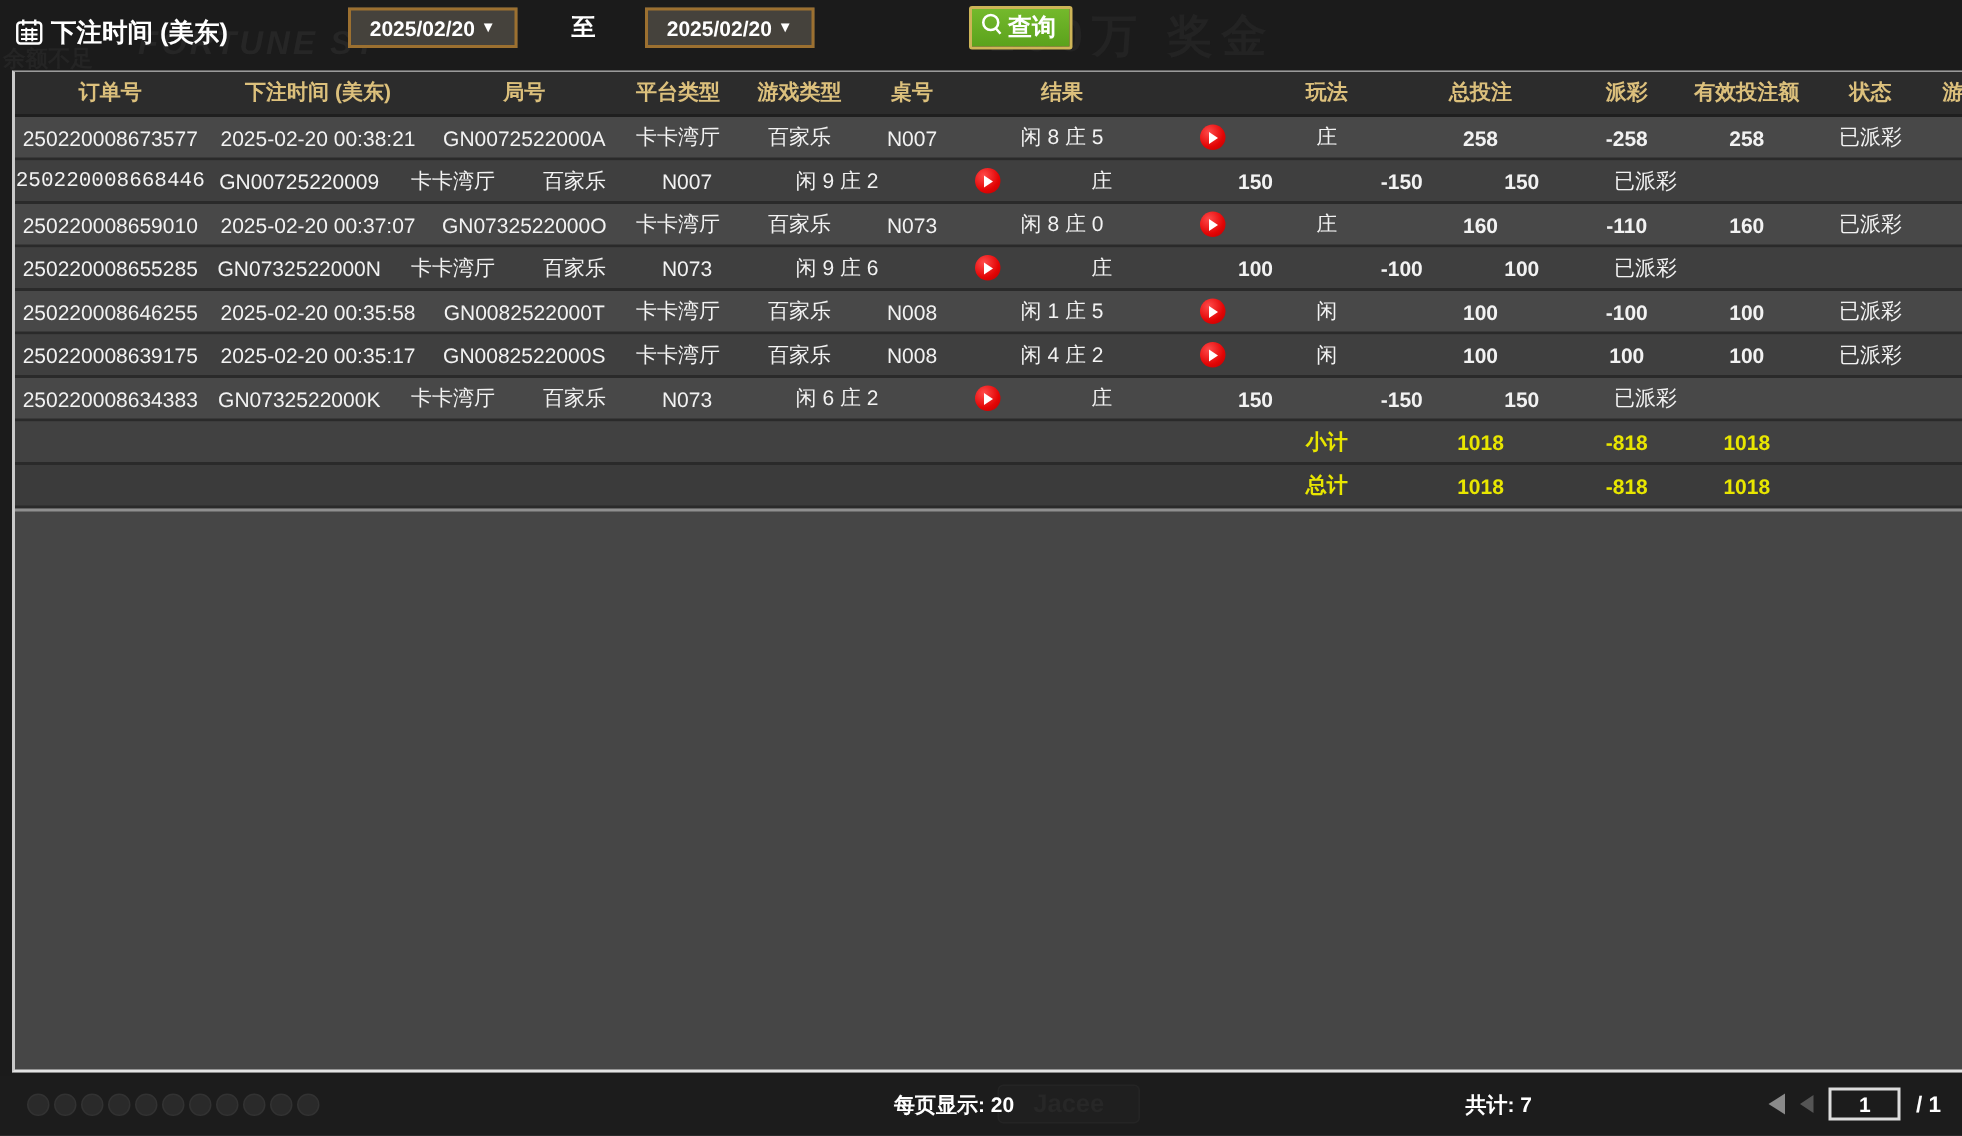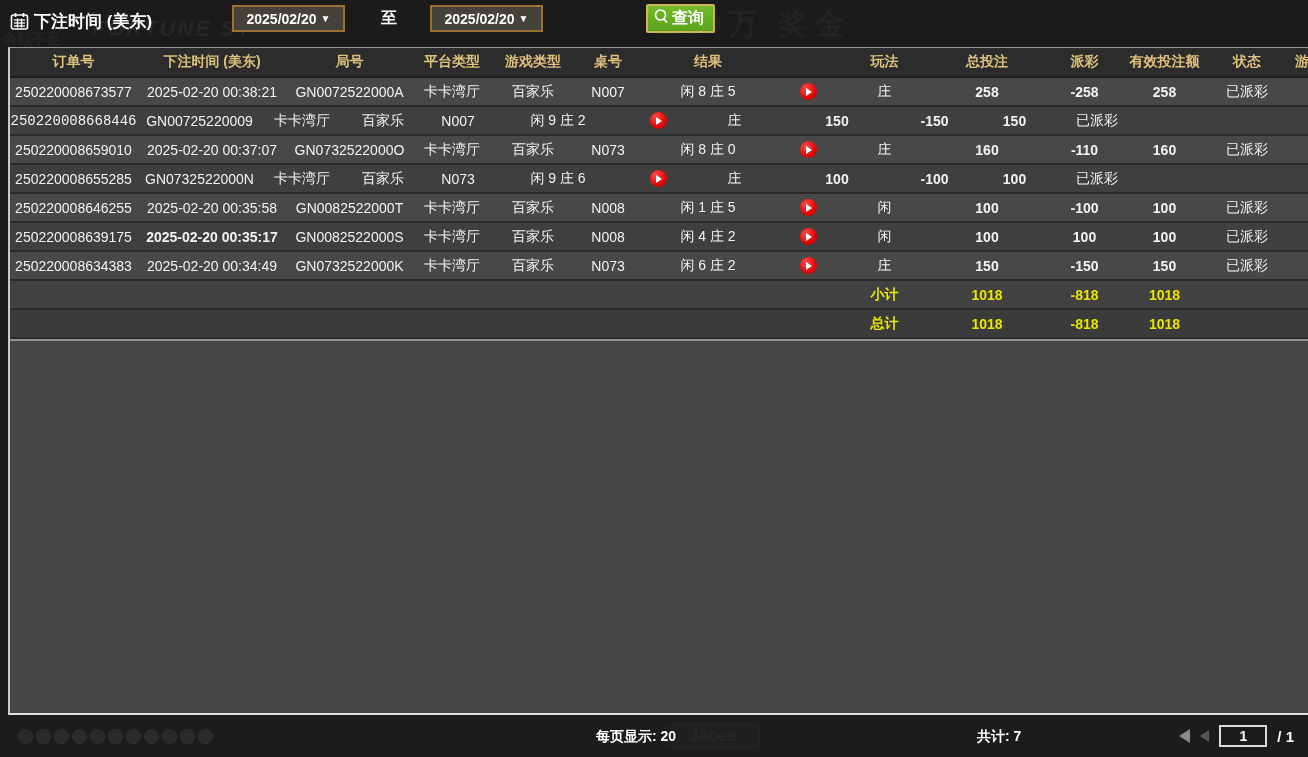--- a/index.html
+++ b/index.html
@@ -254,41 +254,40 @@
         </div>
         <div style="width: 85px;">闲</div>
         <div class="num" style="width: 120px;">100</div>
         <div class="neg" style="width: 75px;">-100</div>
         <div class="num" style="width: 85px;">100</div>
         <div class="status" style="width: 80px;">已派彩</div>
         <div class="c-game" style="width: 90px;"></div>
       </div>
       <div class="trow drow even">
         <div style="width: 127px;">250220008639175</div>
-        <div style="width: 150px; font-weight: bold;">2025-02-20 00:35:17</div>
+        <div style="width: 150px;">2025-02-20 00:35:17</div>
         <div style="width: 125px;">GN0082522000S</div>
         <div style="width: 80px;">卡卡湾厅</div>
         <div style="width: 82px;">百家乐</div>
         <div style="width: 68px;">N008</div>
         <div style="width: 132px;">闲 4 庄 2</div>
         <div style="width: 68px;">
           <span class="playbtn">
             <span class="tri"></span>
           </span>
         </div>
         <div style="width: 85px;">闲</div>
         <div class="num" style="width: 120px;">100</div>
         <div class="pos" style="width: 75px;">100</div>
         <div class="num" style="width: 85px;">100</div>
         <div class="status" style="width: 80px;">已派彩</div>
         <div class="c-game" style="width: 90px;"></div>
       </div>
       <div class="trow drow odd">
         <div style="width: 127px;">250220008634383</div>
-        <div style="width: 150px;">2025-02-20 00:34:49</div>
         <div style="width: 125px;">GN0732522000K</div>
         <div style="width: 80px;">卡卡湾厅</div>
         <div style="width: 82px;">百家乐</div>
         <div style="width: 68px;">N073</div>
         <div style="width: 132px;">闲 6 庄 2</div>
         <div style="width: 68px;">
           <span class="playbtn">
             <span class="tri"></span>
           </span>
         </div>

